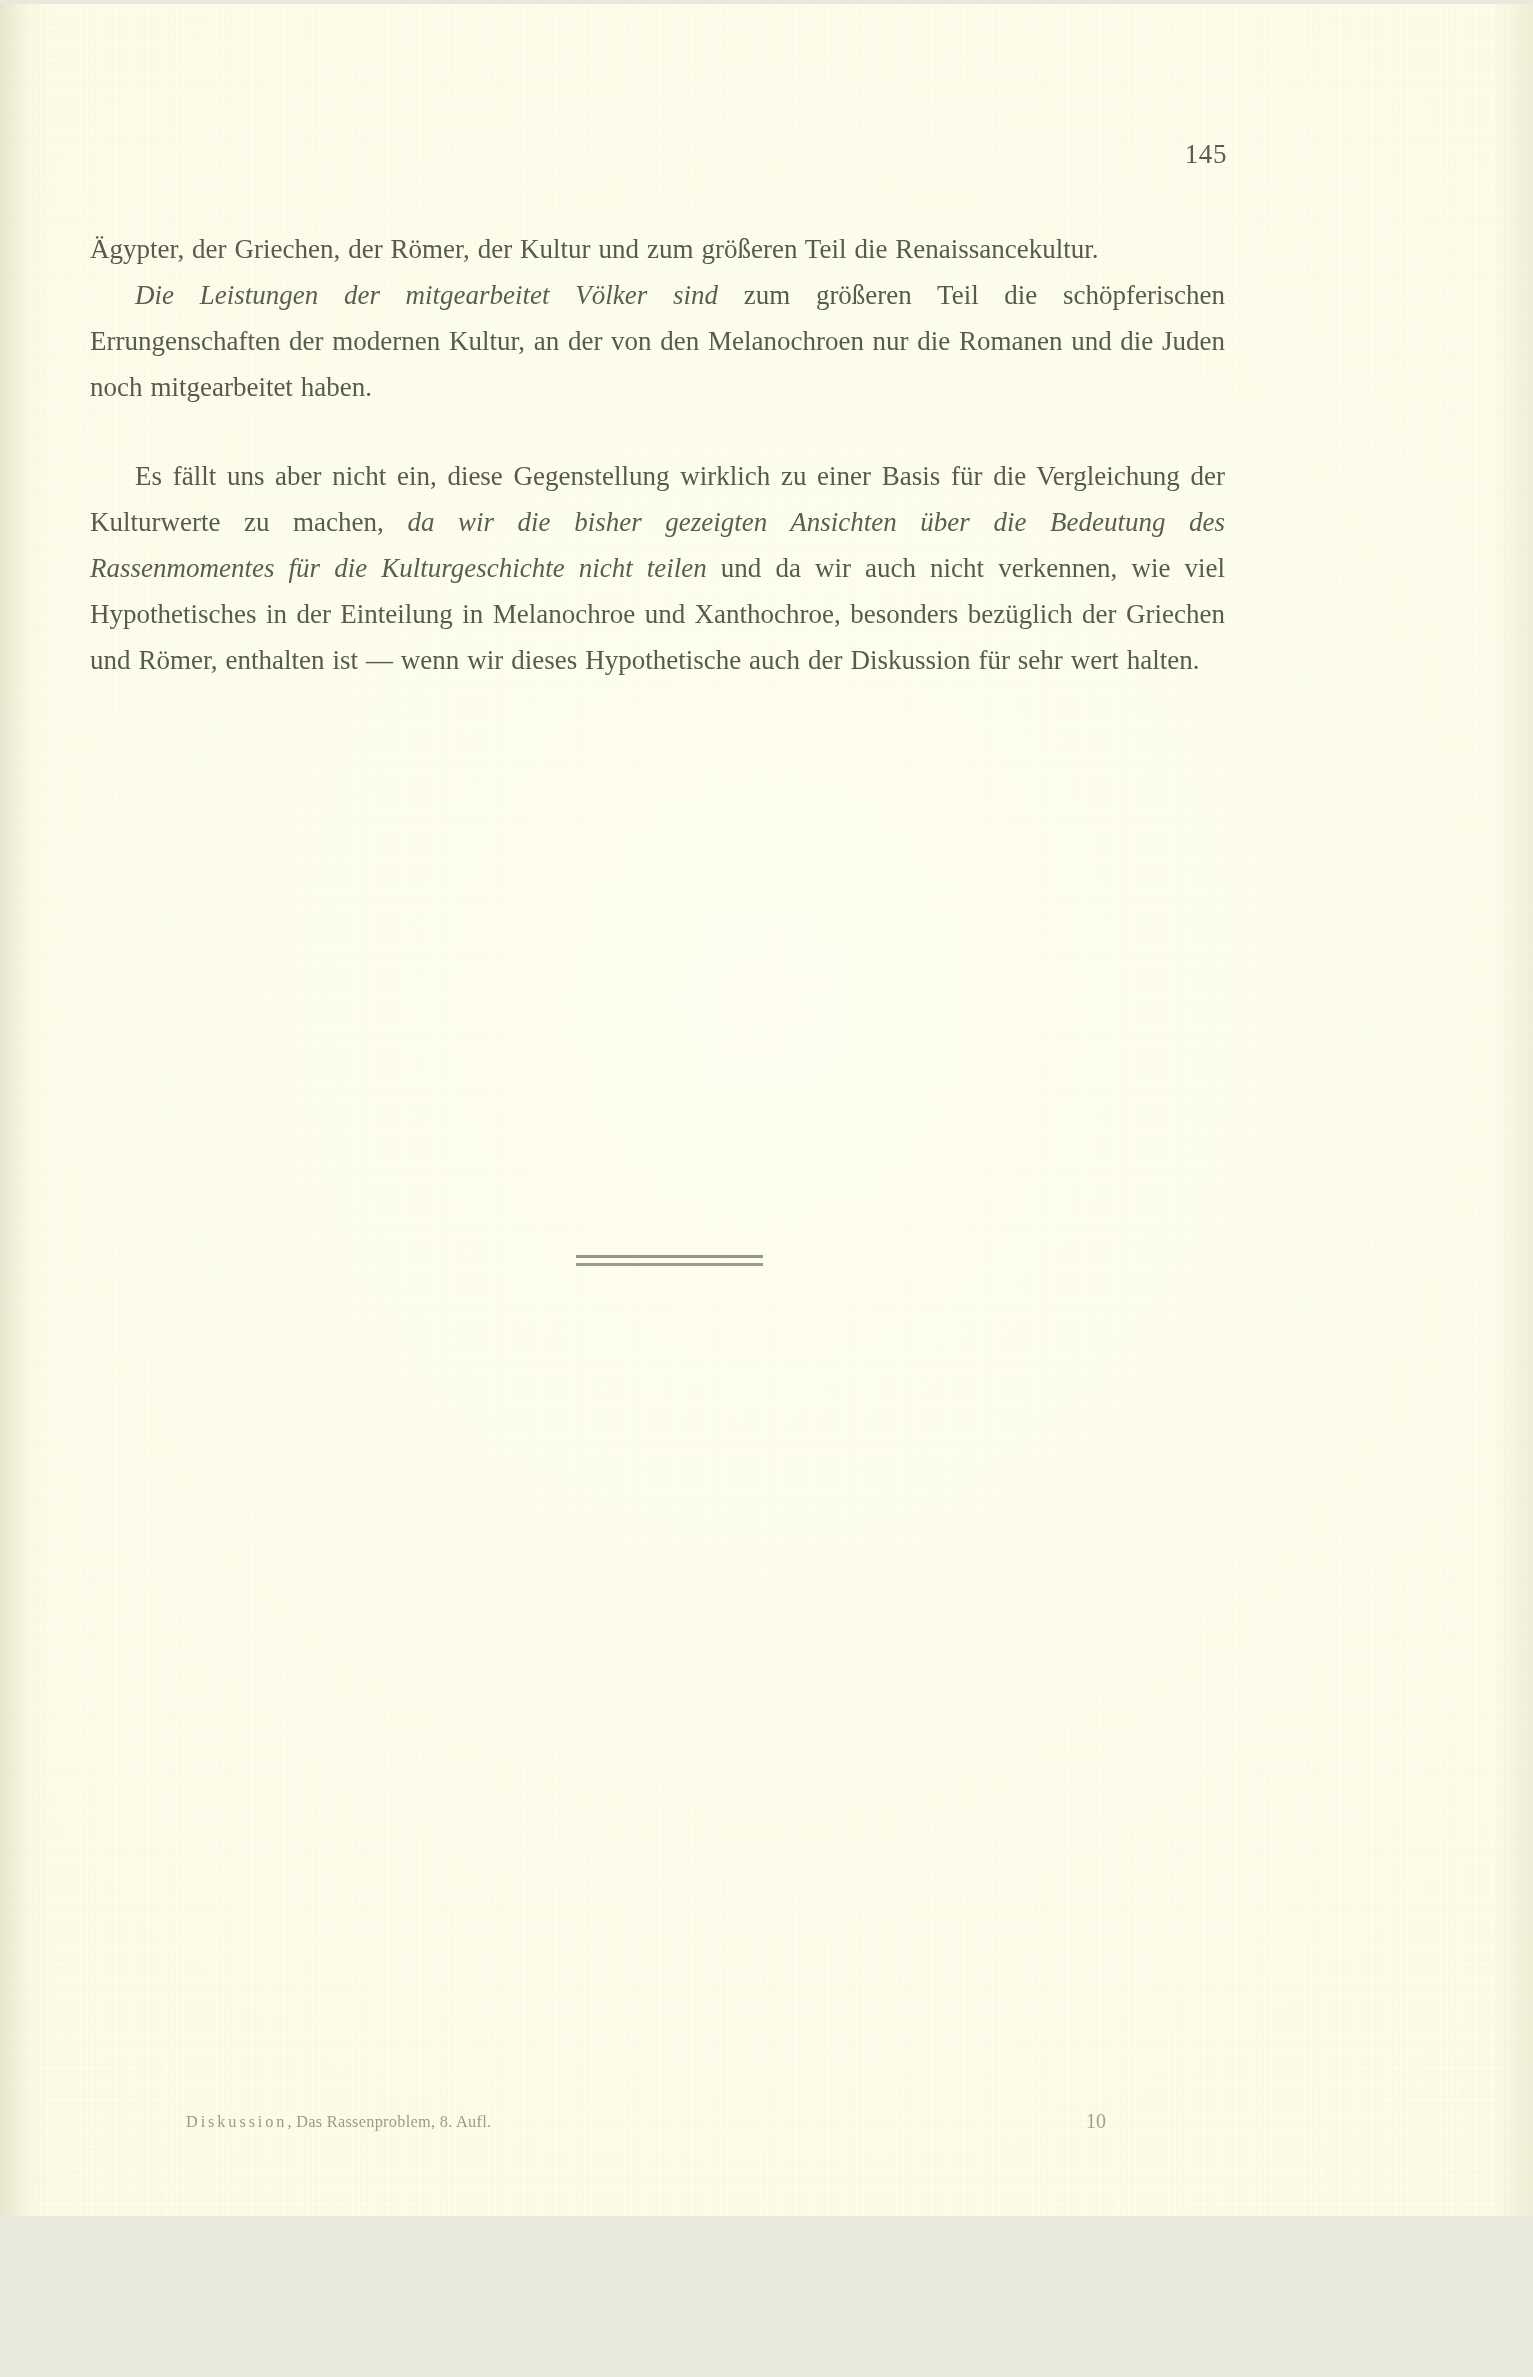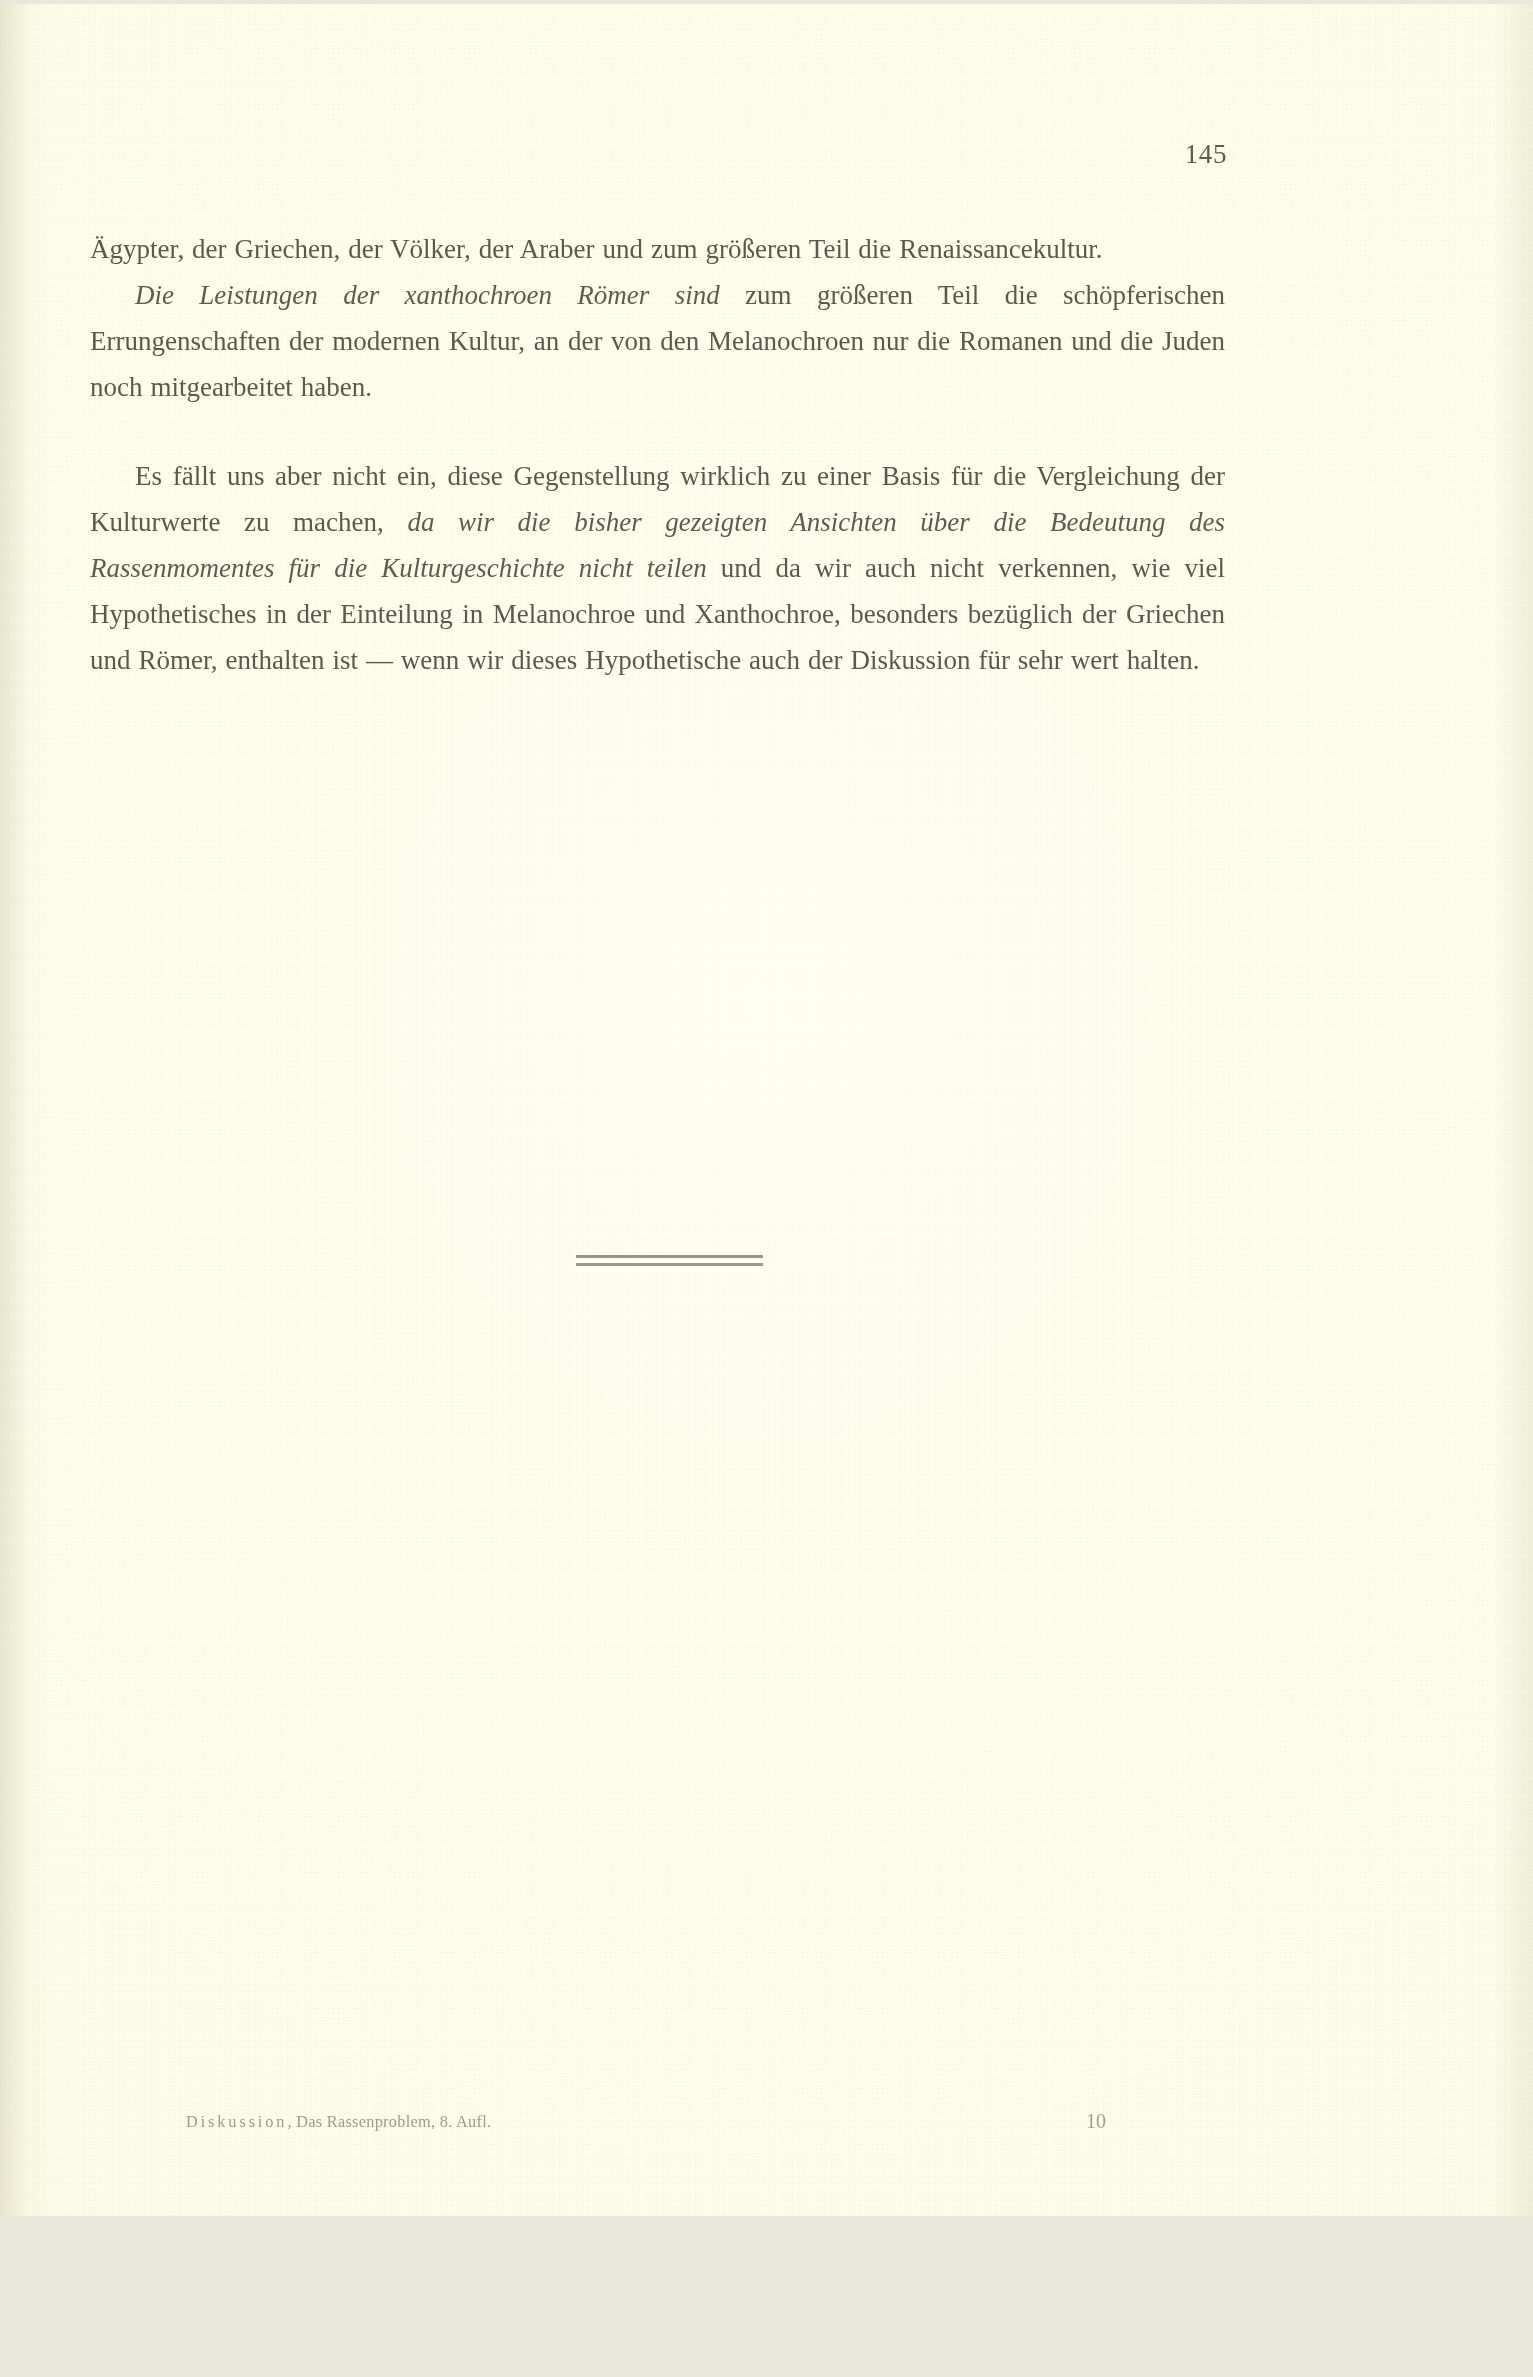--- a/index.html
+++ b/index.html
@@ -148,23 +148,23 @@
 </style>
 </head>
 <body>
 
 <div id="page">
 
   <div class="folio">145</div>
 
   <div class="textblock">
 
-    <p class="para"><span>Ägypter, der Griechen, der Völker, der Araber und zum größeren Teil die Renaissancekultur.</span></p>
+    <p class="para"><span>Ägypter, der Griechen, der Römer, der Kultur und zum größeren Teil die Renaissancekultur.</span></p>
 
-    <p class="para"><span class="indent"></span><em class="it">Die Leistungen der xanthochroen Römer sind </em><span>zum größeren Teil die schöpferischen Errungenschaften der modernen Kultur, an der von den Melanochroen nur die Romanen und die Juden noch mitgearbeitet haben.</span></p>
+    <p class="para"><span class="indent"></span><em class="it">Die Leistungen der mitgearbeitet Völker sind </em><span>zum größeren Teil die schöpferischen Errungenschaften der modernen Kultur, an der von den Melanochroen nur die Romanen und die Juden noch mitgearbeitet haben.</span></p>
 
     <p class="para gap"><span class="indent"></span><span>Es fällt uns aber nicht ein, diese Gegenstellung wirklich zu einer Basis für die Vergleichung der Kulturwerte zu machen, </span><em class="it">da wir die bisher gezeigten Ansichten über die Bedeutung des Rassenmomentes für die Kulturgeschichte nicht teilen </em><span>und da wir auch nicht verkennen, wie viel Hypothetisches in der Einteilung in Melanochroe und Xanthochroe, besonders bezüglich der Griechen und Römer, enthalten ist — wenn wir dieses Hypothetische auch der Diskussion für sehr wert halten.</span></p>
 
   </div>
 
   <div class="rule-wrap">
     <div class="rule-top"></div>
     <div class="rule-bot"></div>
   </div>
 

